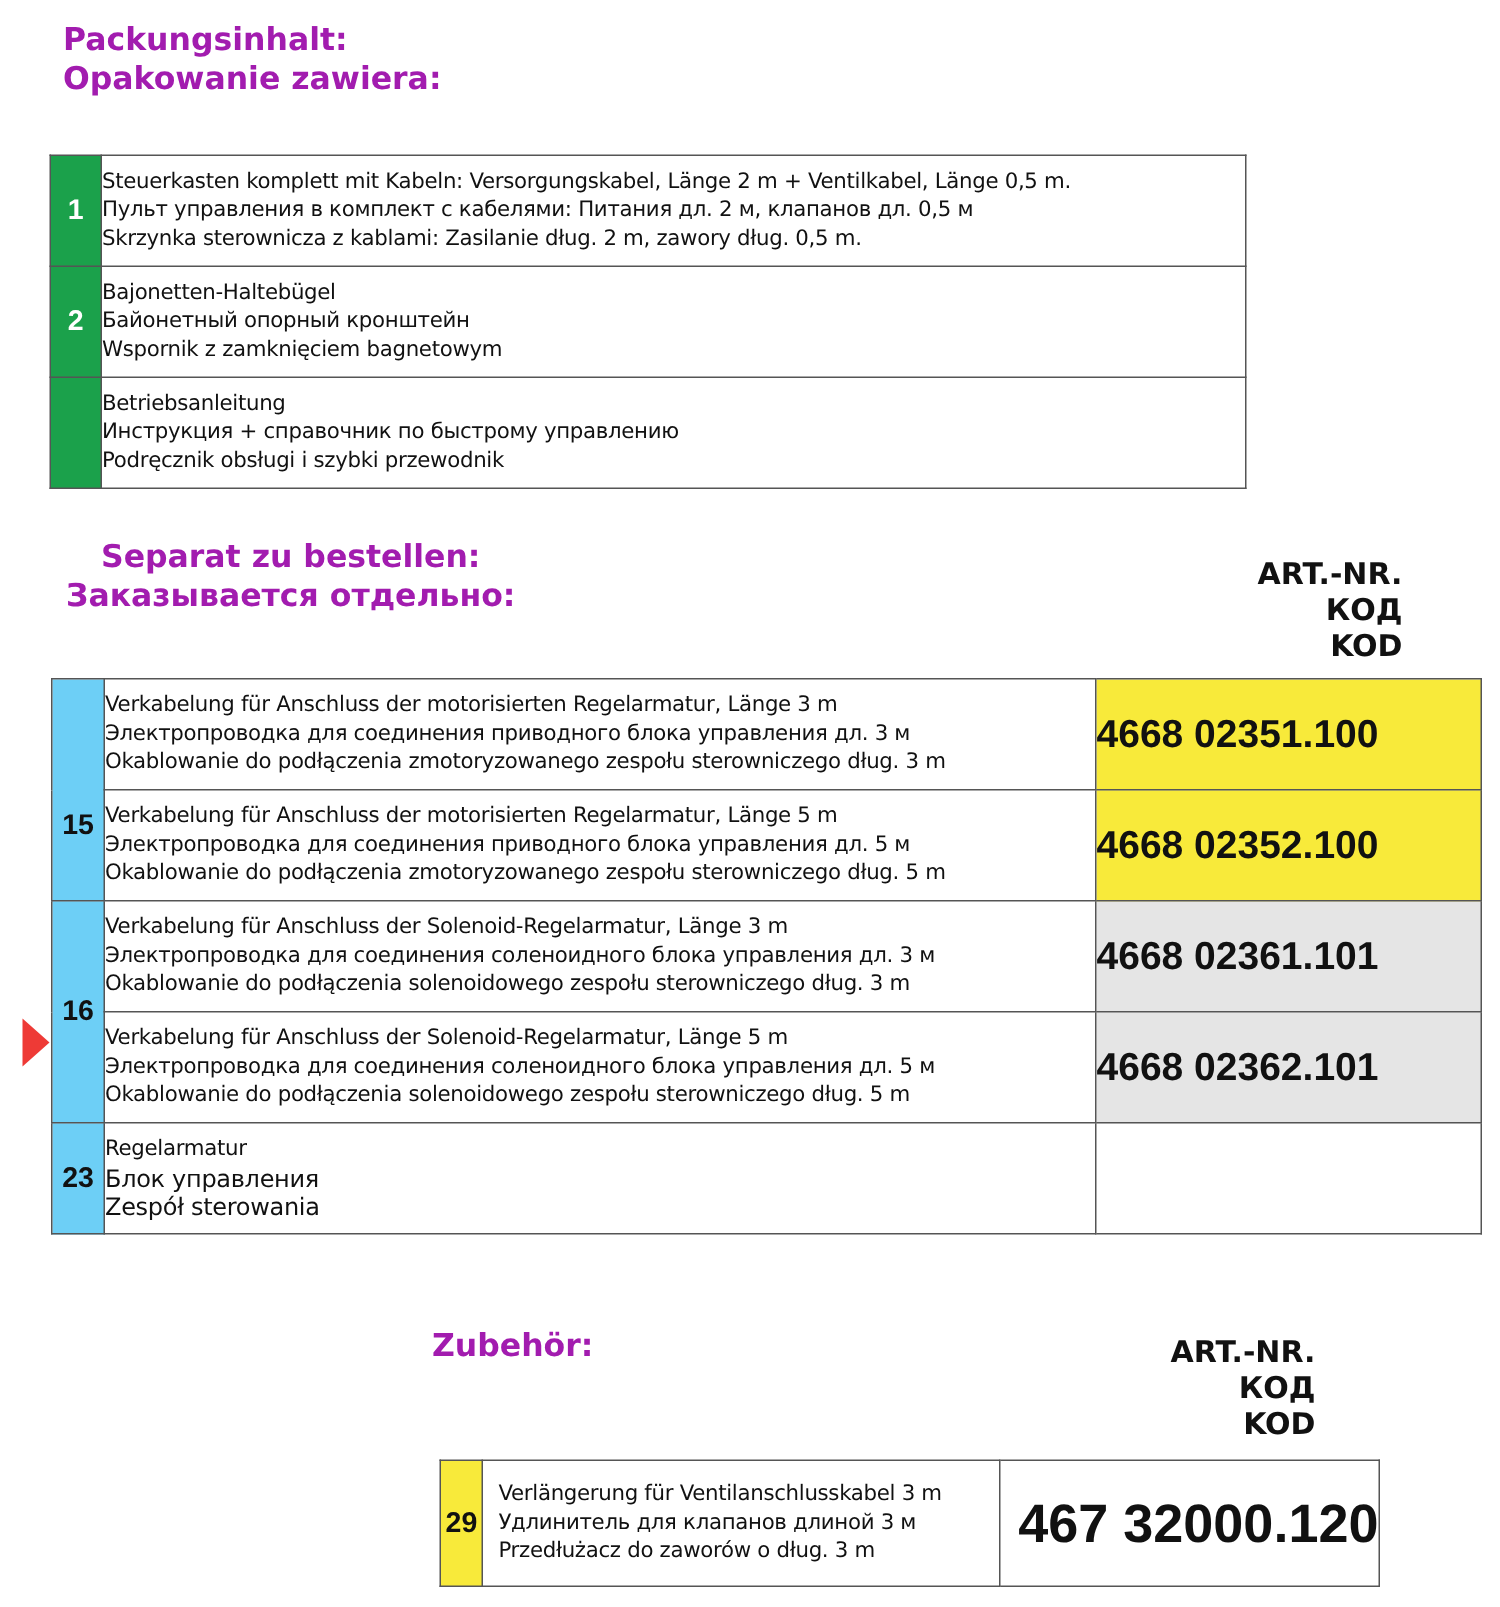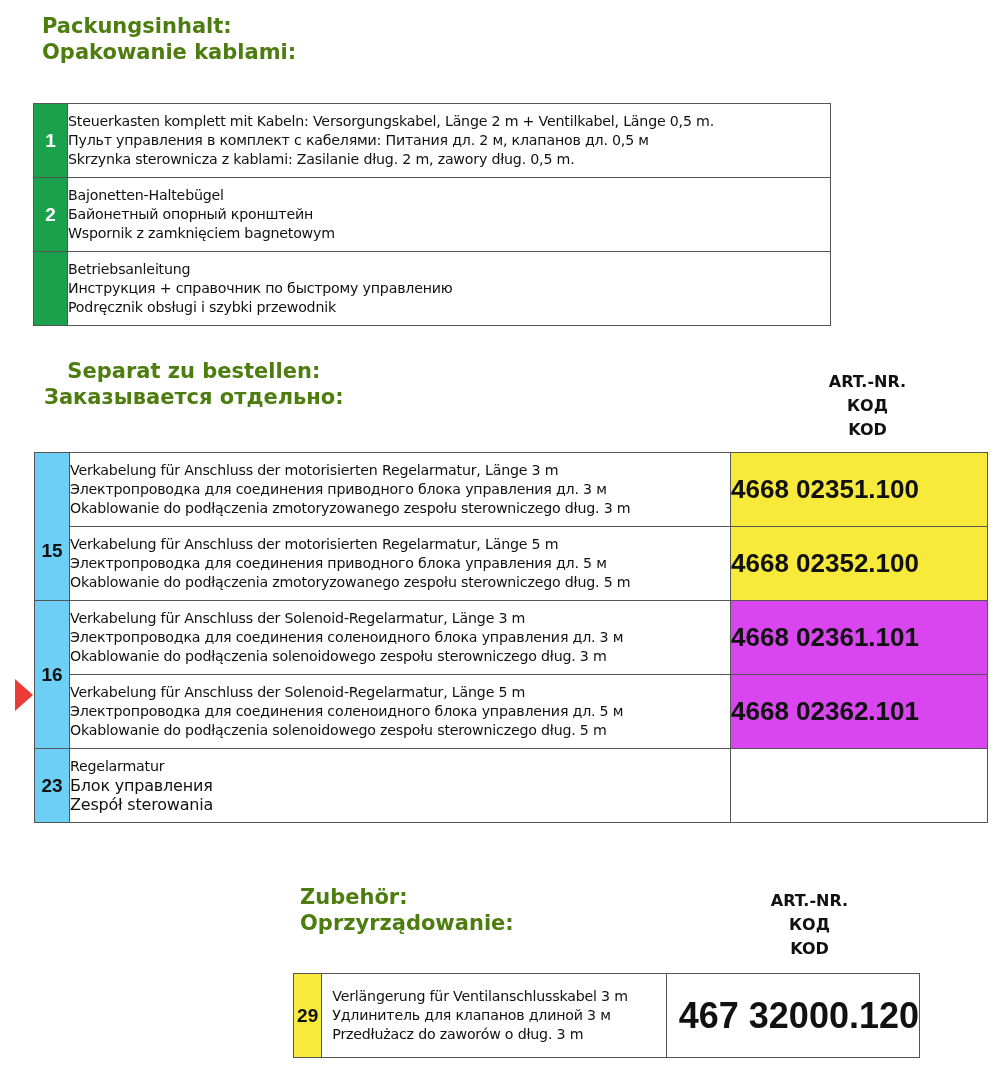--- a/index.html
+++ b/index.html
@@ -4,27 +4,27 @@
 <style>
   html, body { margin: 0; padding: 0; background: #ffffff; }
   body {
     width: 1000px; height: 1071px; position: relative; overflow: hidden;
     font-family: "DejaVu Sans", sans-serif; color: #111;
   }
   .heading {
     position: absolute;
     font-family: "DejaVu Sans", sans-serif;
     font-weight: bold; font-size: 21px; line-height: 26px;
-    color: #4d7c0f;
+    color: #a21caf;
   }
   .heading div { white-space: nowrap; }
   .artnr {
-    position: absolute; text-align: center;
+    position: absolute; text-align: right;
     font-family: "DejaVu Sans", sans-serif;
-    font-weight: bold; font-size: 16px; line-height: 24px; color: #111;
+    font-weight: bold; font-size: 20px; line-height: 24px; color: #111;
   }
   table.t {
     position: absolute; border-collapse: collapse;
     border: 1.5px solid #555;
   }
   table.t td { border: 1.5px solid #555; padding: 0; vertical-align: middle; }
   td.num {
     font-family: "Liberation Sans", sans-serif; font-weight: bold;
     font-size: 19px; text-align: center; width: 33px;
   }
@@ -34,34 +34,34 @@
   td.desc {
     font-family: "DejaVu Sans", sans-serif; font-size: 14.2px; line-height: 19px;
     padding: 0 8px; white-space: nowrap; letter-spacing: -0.2px;
   }
   td.desc div { white-space: nowrap; }
   td.code {
     font-family: "Liberation Sans", sans-serif; font-weight: bold;
     font-size: 26px; padding-left: 10px; white-space: nowrap;
   }
   td.code.yellow { background: #f8ea3a; }
-  td.code.orange { background: #d946ef; }
+  td.code.orange { background: #e5e5e5; }
   td.code.white { background: #ffffff; }
   .arrow {
     position: absolute; left: 15px; top: 679px; width: 0; height: 0;
     border-top: 16px solid transparent; border-bottom: 16px solid transparent;
     border-left: 18px solid #ee3a36;
   }
 </style>
 </head>
 <body>
 
 <div class="heading" style="left:42px; top:13px;">
   <div>Packungsinhalt:</div>
-  <div>Opakowanie kablami:</div>
+  <div>Opakowanie zawiera:</div>
 </div>
 
 <table class="t" style="left:33px; top:103px; width:798px;">
   <tbody>
       <tr style="height:74px;">
     <td class="num green">1</td>
     <td class="desc">
       <div>Steuerkasten komplett mit Kabeln: Versorgungskabel, Länge 2 m + Ventilkabel, Länge 0,5 m.</div>
       <div>Пульт управления в комплект с кабелями: Питания дл. 2 м, клапанов дл. 0,5 м</div>
       <div>Skrzynka sterownicza z kablami: Zasilanie dług. 2 m, zawory dług. 0,5 m.</div>
@@ -139,23 +139,22 @@
     <td class="desc">
       <div>Regelarmatur</div>
       <div style="font-size:16px;">Блок управления</div>
       <div style="font-size:16px;">Zespół sterowania</div>
     </td>
     <td class="code white"></td>
   </tr>
 </tbody>
   </table>
 
-<div class="heading" style="left:300px; top:884px;">
+<div class="heading" style="left:288px; top:884px;">
   <div>Zubehör:</div>
-  <div>Oprzyrządowanie:</div>
 </div>
 <div class="artnr" style="left:742px; top:889px; width:135px;">
   <div>ART.-NR.</div>
   <div>КОД</div>
   <div>KOD</div>
 </div>
 
 <table class="t" style="left:293px; top:973px; width:627px;">
   <tbody>
       <tr style="height:84px;">

